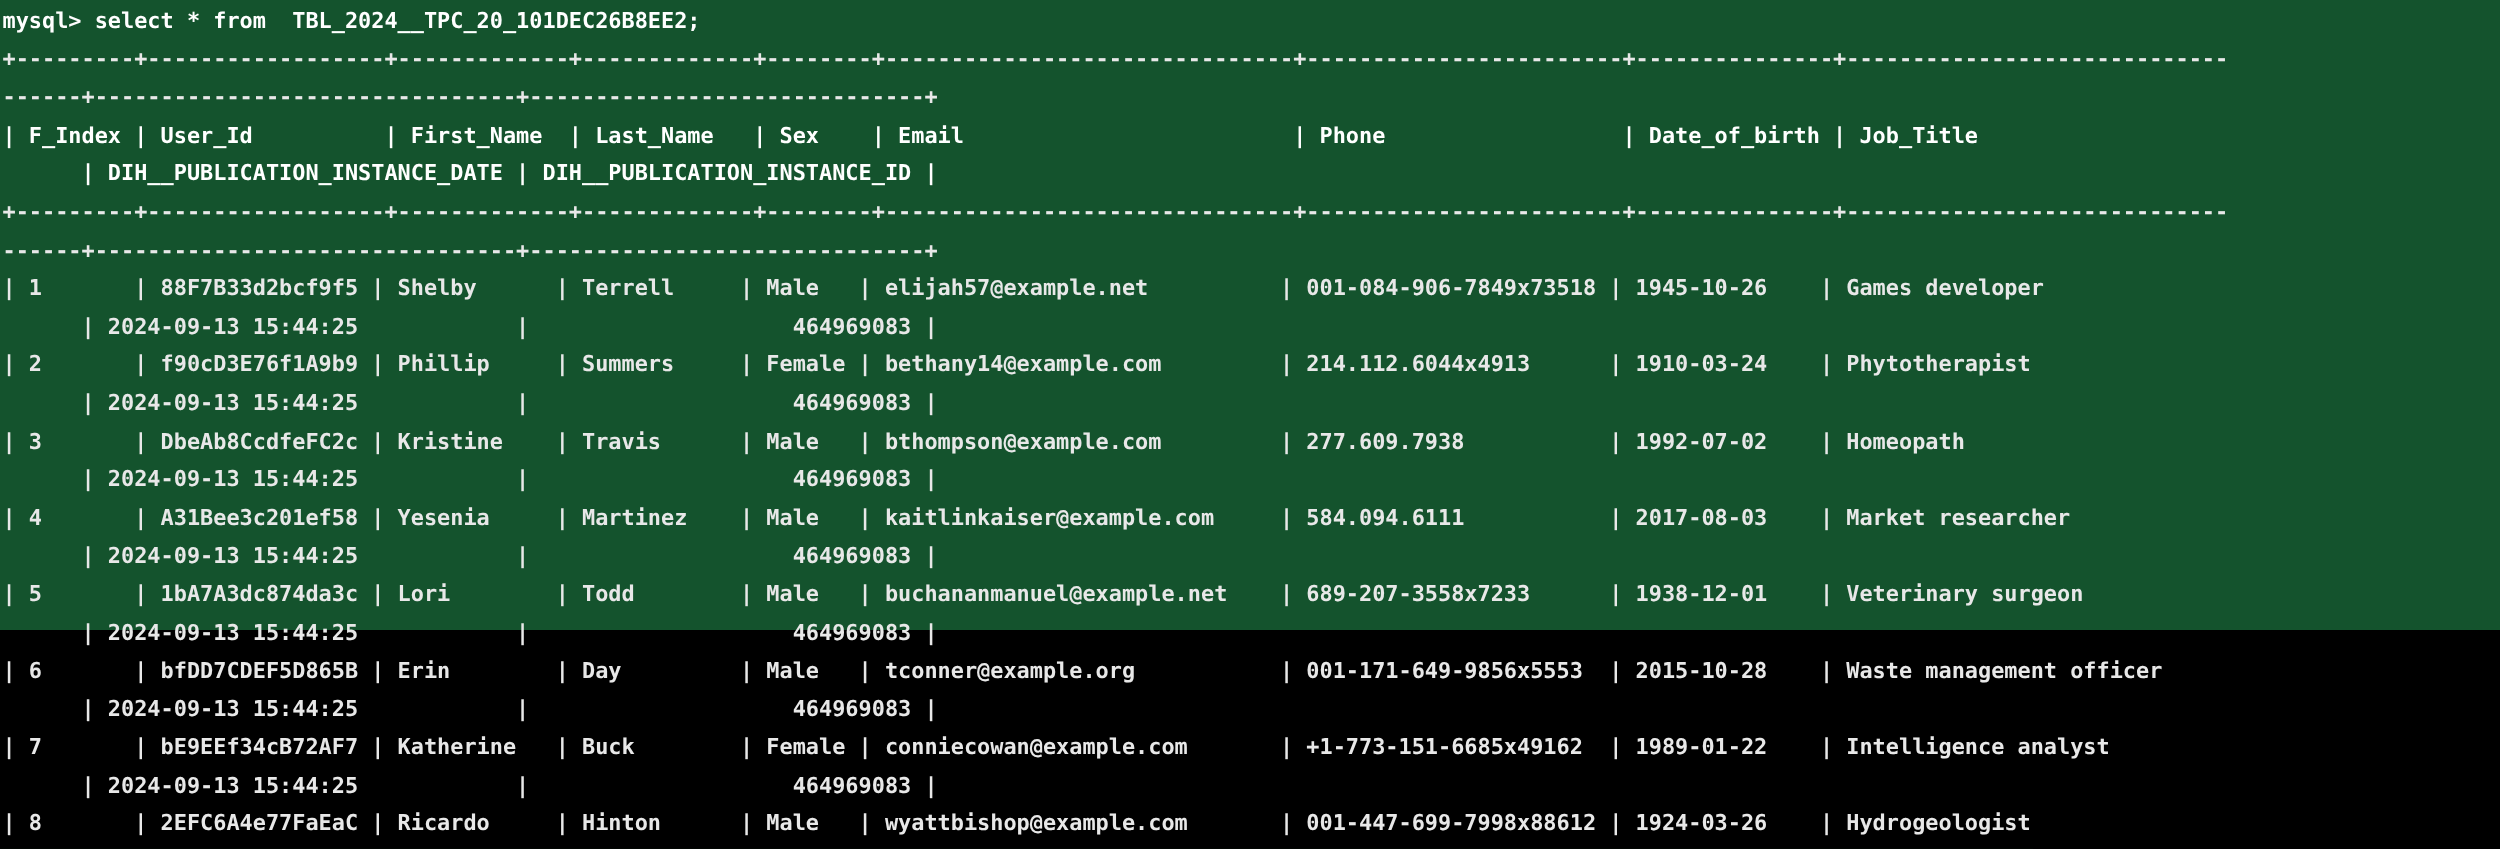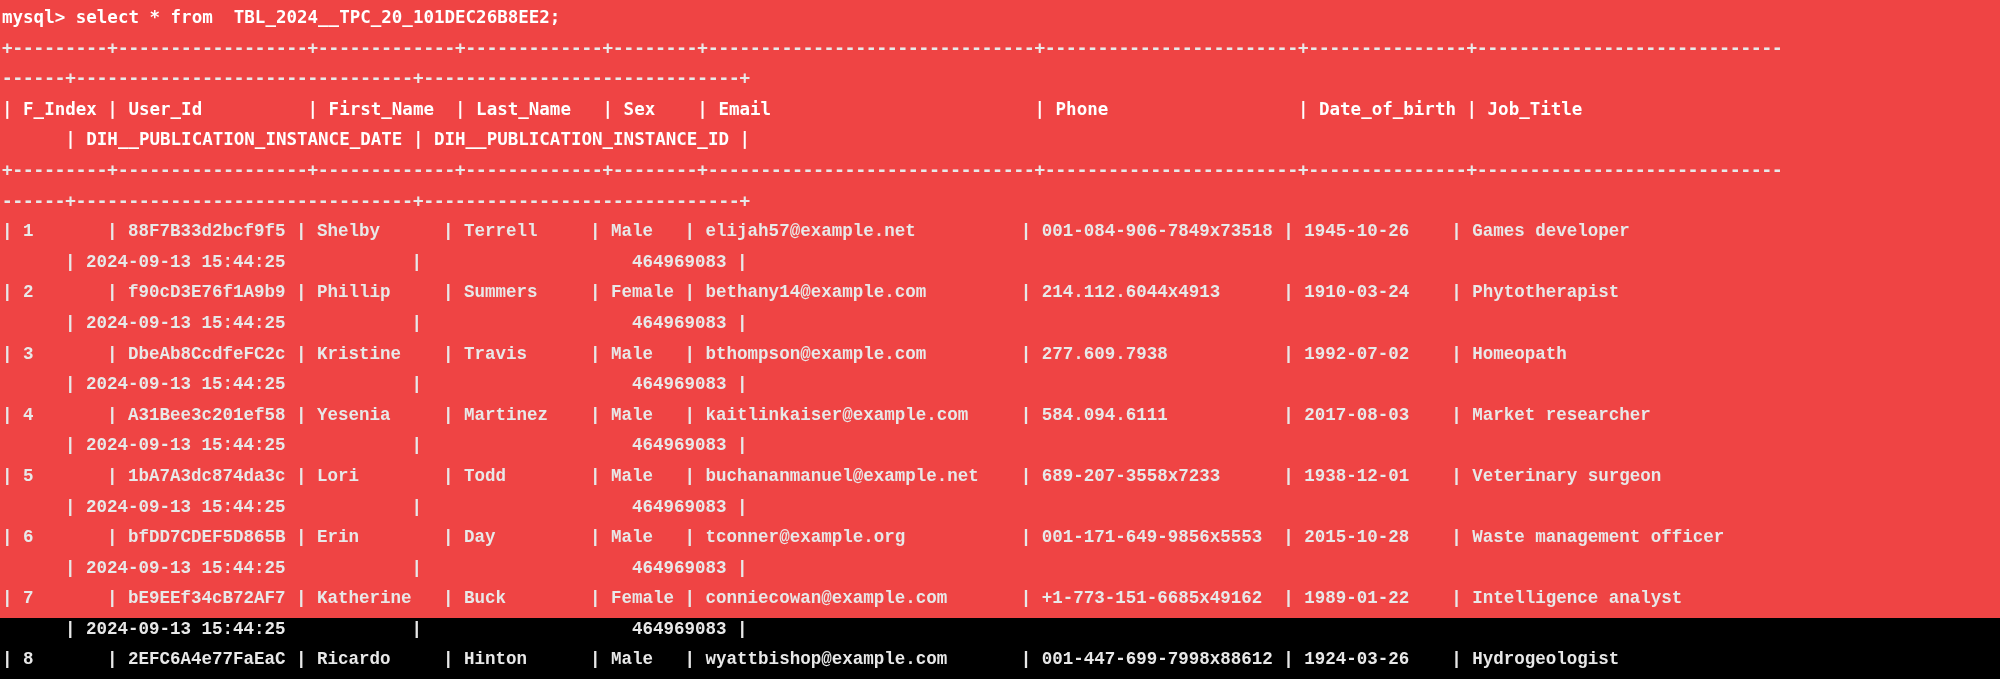--- a/index.html
+++ b/index.html
@@ -8,39 +8,39 @@
     padding: 0;
     background: #000000;
   }
   body {
     width: 2000px;
     height: 679px;
     overflow: hidden;
   }
   #terminal {
     width: 2000px;
-    height: 618px;
-    background: #ef4444;
+    height: 504px;
+    background: #14532d;
     color: #e8e8e8;
     font-family: "DejaVu Sans Mono", "Liberation Mono", monospace;
     font-size: 17.5px;
     line-height: 30.6px;
     letter-spacing: 0px;
     padding: 2px 0 0 2px;
     box-sizing: border-box;
     white-space: pre;
     font-weight: 700;
     -webkit-font-smoothing: none;
   }
   #terminal .line {
     white-space: pre;
     height: 30.6px;
     display: block;
   }
   .prompt-line { color: #ffffff; }
   .rule-line { color: #e8e8e8; }
   .head-line { color: #ffffff; }
-  .data-line { color: #e8e8e8; font-family: Liberation Mono, monospace; }
+  .data-line { color: #e8e8e8; }
 </style>
 </head>
 <body>
 
 <div id="terminal"><div class="line prompt-line">mysql&gt; select * from  TBL_2024__TPC_20_101DEC26B8EE2;</div><div class="line rule-line">+---------+------------------+-------------+-------------+--------+-------------------------------+------------------------+---------------+-----------------------------</div><div class="line rule-line">------+--------------------------------+------------------------------+</div><div class="line head-line">| F_Index | User_Id          | First_Name  | Last_Name   | Sex    | Email                         | Phone                  | Date_of_birth | Job_Title</div><div class="line head-line">      | DIH__PUBLICATION_INSTANCE_DATE | DIH__PUBLICATION_INSTANCE_ID |</div><div class="line rule-line">+---------+------------------+-------------+-------------+--------+-------------------------------+------------------------+---------------+-----------------------------</div><div class="line rule-line">------+--------------------------------+------------------------------+</div><div class="line data-line">| 1       | 88F7B33d2bcf9f5 | Shelby      | Terrell     | Male   | elijah57@example.net          | 001-084-906-7849x73518 | 1945-10-26    | Games developer</div><div class="line data-line">      | 2024-09-13 15:44:25            |                    464969083 |</div><div class="line data-line">| 2       | f90cD3E76f1A9b9 | Phillip     | Summers     | Female | bethany14@example.com         | 214.112.6044x4913      | 1910-03-24    | Phytotherapist</div><div class="line data-line">      | 2024-09-13 15:44:25            |                    464969083 |</div><div class="line data-line">| 3       | DbeAb8CcdfeFC2c | Kristine    | Travis      | Male   | bthompson@example.com         | 277.609.7938           | 1992-07-02    | Homeopath</div><div class="line data-line">      | 2024-09-13 15:44:25            |                    464969083 |</div><div class="line data-line">| 4       | A31Bee3c201ef58 | Yesenia     | Martinez    | Male   | kaitlinkaiser@example.com     | 584.094.6111           | 2017-08-03    | Market researcher</div><div class="line data-line">      | 2024-09-13 15:44:25            |                    464969083 |</div><div class="line data-line">| 5       | 1bA7A3dc874da3c | Lori        | Todd        | Male   | buchananmanuel@example.net    | 689-207-3558x7233      | 1938-12-01    | Veterinary surgeon</div><div class="line data-line">      | 2024-09-13 15:44:25            |                    464969083 |</div><div class="line data-line">| 6       | bfDD7CDEF5D865B | Erin        | Day         | Male   | tconner@example.org           | 001-171-649-9856x5553  | 2015-10-28    | Waste management officer</div><div class="line data-line">      | 2024-09-13 15:44:25            |                    464969083 |</div><div class="line data-line">| 7       | bE9EEf34cB72AF7 | Katherine   | Buck        | Female | conniecowan@example.com       | +1-773-151-6685x49162  | 1989-01-22    | Intelligence analyst</div><div class="line data-line">      | 2024-09-13 15:44:25            |                    464969083 |</div><div class="line data-line">| 8       | 2EFC6A4e77FaEaC | Ricardo     | Hinton      | Male   | wyattbishop@example.com       | 001-447-699-7998x88612 | 1924-03-26    | Hydrogeologist</div><div class="line data-line">      | 2024-09-13 15:44:25            |                    464969083 |</div></div>
 
 </body></html>

